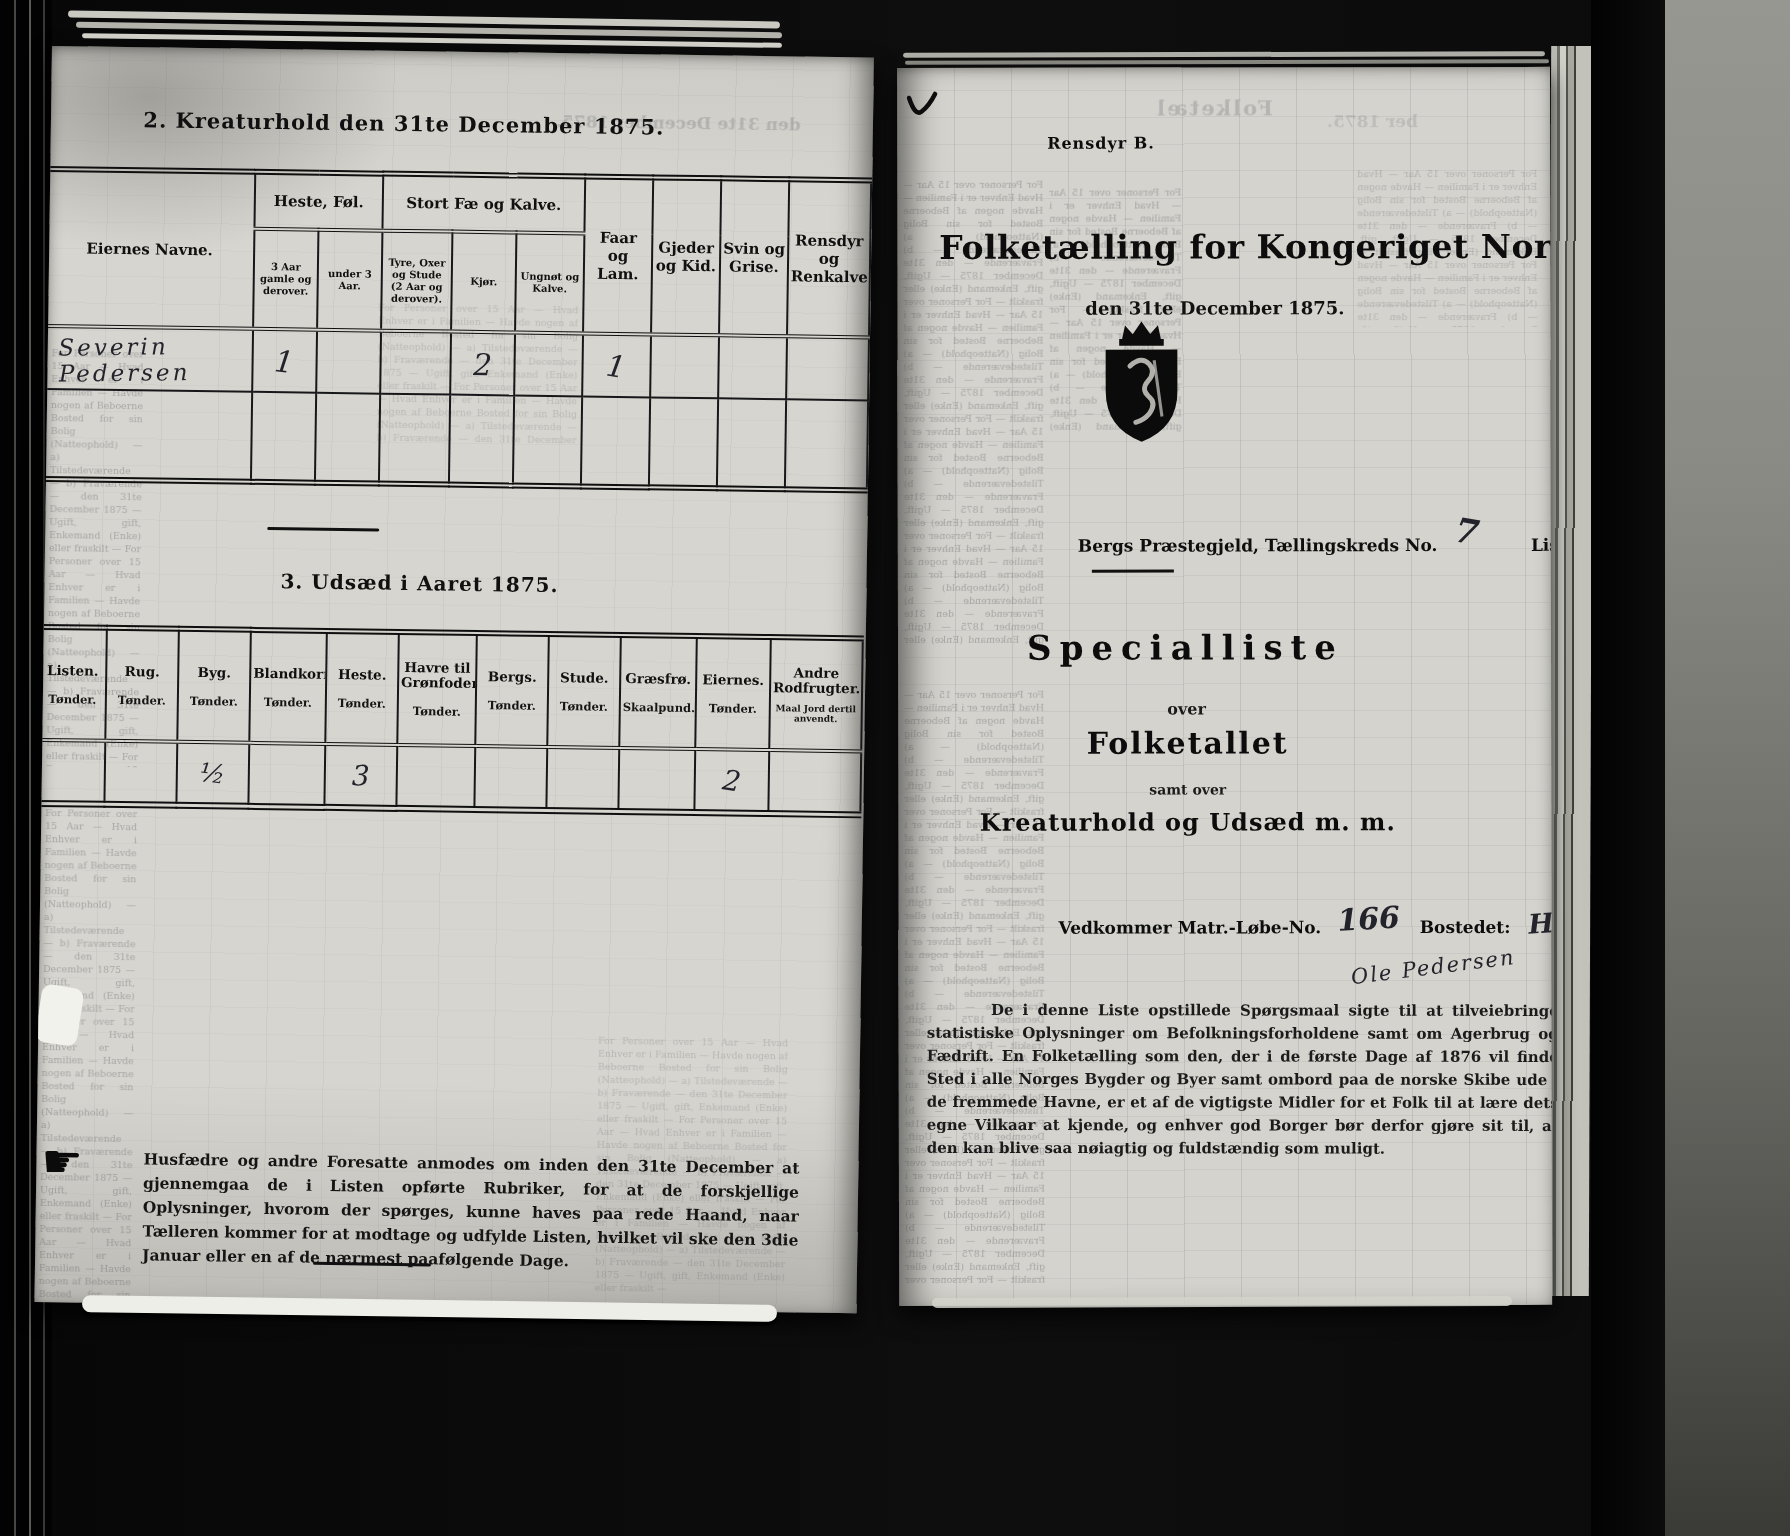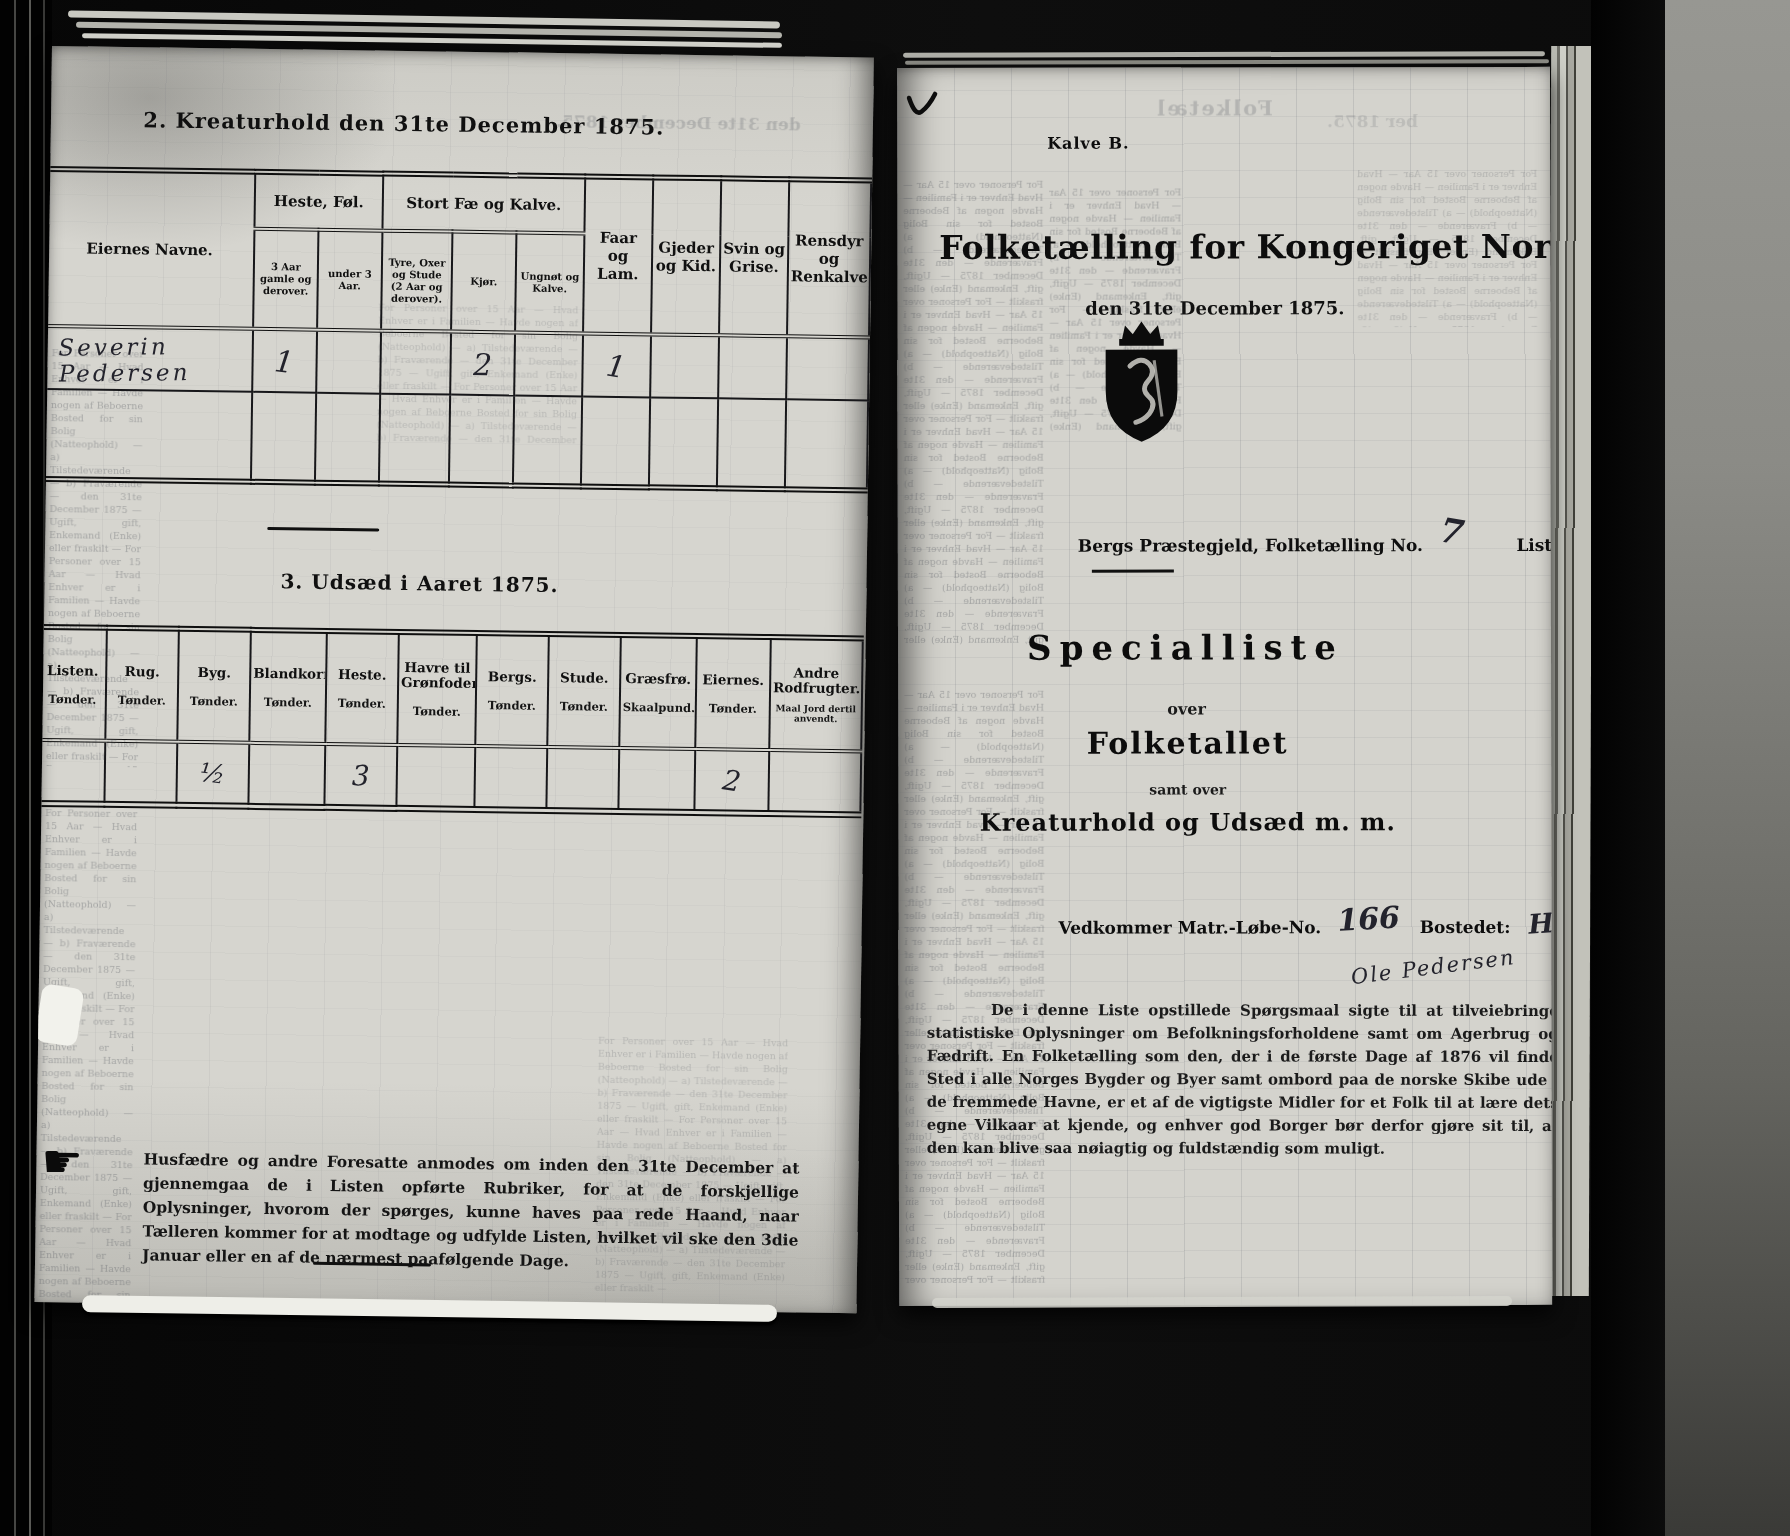--- a/index.html
+++ b/index.html
@@ -300,35 +300,35 @@
       <div class="bleed mirror" style="left:6px;top:620px;width:140px;height:600px;">For Personer over 15 Aar — Hvad Enhver er i Familien — Havde nogen af Beboerne Bosted for sin Bolig (Natteophold) — a) Tilstedeværende — b) Fraværende — den 31te December 1875 — Ugift, gift, Enkemand (Enke) eller fraskilt — For Personer over 15 Aar — Hvad Enhver er i Familien — Havde nogen af Beboerne Bosted for sin Bolig (Natteophold) — a) Tilstedeværende — b) Fraværende — den 31te December 1875 — Ugift, gift, Enkemand (Enke) eller fraskilt — For Personer over 15 Aar — Hvad Enhver er i Familien — Havde nogen af Beboerne Bosted for sin Bolig (Natteophold) — a) Tilstedeværende — b) Fraværende — den 31te December 1875 — Ugift, gift, Enkemand (Enke) eller fraskilt — For Personer over 15 Aar — Hvad Enhver er i Familien — Havde nogen af Beboerne Bosted for sin Bolig (Natteophold) — a) Tilstedeværende — b) Fraværende — den 31te December 1875 — Ugift, gift, Enkemand (Enke) eller fraskilt — For Personer over 15 Aar — Hvad Enhver er i Familien — Havde nogen af Beboerne Bosted for sin Bolig (Natteophold) — a) Tilstedeværende — b) Fraværende — den 31te December 1875 — Ugift, gift, Enkemand (Enke) eller fraskilt — For Personer over 15 Aar — Hvad Enhver er i Familien — Havde nogen af Beboerne Bosted for sin Bolig (Natteophold) — a) Tilstedeværende — b) Fraværende — den 31te December 1875 — Ugift, gift, Enkemand (Enke) eller fraskilt —</div>
       <div class="bleed mirror" style="left:152px;top:118px;width:132px;height:250px;">For Personer over 15 Aar — Hvad Enhver er i Familien — Havde nogen af Beboerne Bosted for sin Bolig (Natteophold) — a) Tilstedeværende — b) Fraværende — den 31te December 1875 — Ugift, gift, Enkemand (Enke) eller fraskilt — For Personer over 15 Aar — Hvad Enhver er i Familien — Havde nogen af Beboerne Bosted for sin Bolig (Natteophold) — a) Tilstedeværende — b) Fraværende — den 31te December 1875 — Ugift, gift, Enkemand (Enke) eller fraskilt — For Personer over 15 Aar — Hvad Enhver er i Familien — Havde nogen af Beboerne Bosted for sin Bolig (Natteophold) — a) Tilstedeværende — b) Fraværende — den 31te December 1875 — Ugift, gift, Enkemand (Enke) eller fraskilt —</div>
       <div class="bleed mirror" style="left:460px;top:100px;width:180px;height:160px;opacity:.24;">For Personer over 15 Aar — Hvad Enhver er i Familien — Havde nogen af Beboerne Bosted for sin Bolig (Natteophold) — a) Tilstedeværende — b) Fraværende — den 31te December 1875 — Ugift, gift, Enkemand (Enke) eller fraskilt — For Personer over 15 Aar — Hvad Enhver er i Familien — Havde nogen af Beboerne Bosted for sin Bolig (Natteophold) — a) Tilstedeværende — b) Fraværende — den 31te December 1875 — Ugift, gift, Enkemand (Enke) eller fraskilt —</div>
       <div class="ghost mirror" style="left:258px;top:28px;font-size:21px;letter-spacing:2px;">Folketæl</div>
       <div class="ghost mirror" style="left:430px;top:44px;font-size:17px;opacity:.18;">ber 1875.</div>
 
       <svg class="penmark" width="36" height="36" viewBox="0 0 36 36">
         <path d="M4,8 Q10,26 16,22 Q24,16 30,4" stroke="#0d0d0d" stroke-width="4.5" fill="none" stroke-linecap="round"></path>
       </svg>
 
-      <div class="schema">Kalve B.</div>
+      <div class="schema">Rensdyr B.</div>
 
       <div class="rp-title">Folketælling for Kongeriget Norge</div>
       <div class="rp-sub">den 31te December 1875.</div>
 
       <svg class="crest" width="100" height="126" viewBox="0 0 100 130">
         <path d="M30,20 L33,6 L41,15 L50,2 L59,15 L67,6 L70,20 Z" fill="#0c0c0c"></path>
         <rect x="27" y="20" width="46" height="7" fill="#0c0c0c"></rect>
         <path d="M13,31 H87 V74 Q87,112 50,126 Q13,112 13,74 Z" fill="#0b0b0b"></path>
         <path d="M38,48 Q50,37 58,46 Q65,54 57,63 Q49,72 57,79 Q66,86 58,97 Q52,104 44,106" stroke="#cfcec8" stroke-width="5" fill="none" stroke-linecap="round" opacity=".85"></path>
         <line x1="63" y1="42" x2="71" y2="100" stroke="#cfcec8" stroke-width="3.2" opacity=".7"></line>
       </svg>
 
       <div class="district">
-        <span>Bergs Præstegjeld, Folketælling No.</span>
+        <span>Bergs Præstegjeld, Tællingskreds No.</span>
         <span class="hw" style="transform:rotate(10deg) translateY(-8px);margin-left:10px;">7</span>
         <span style="display:inline-block;width:42px;"></span>
         <span>Liste No.</span>
         
         
       </div>
 
       <div class="rule" style="left:194px;top:502px;width:82px;"></div>
 
       <div class="speclist">Specialliste</div>

